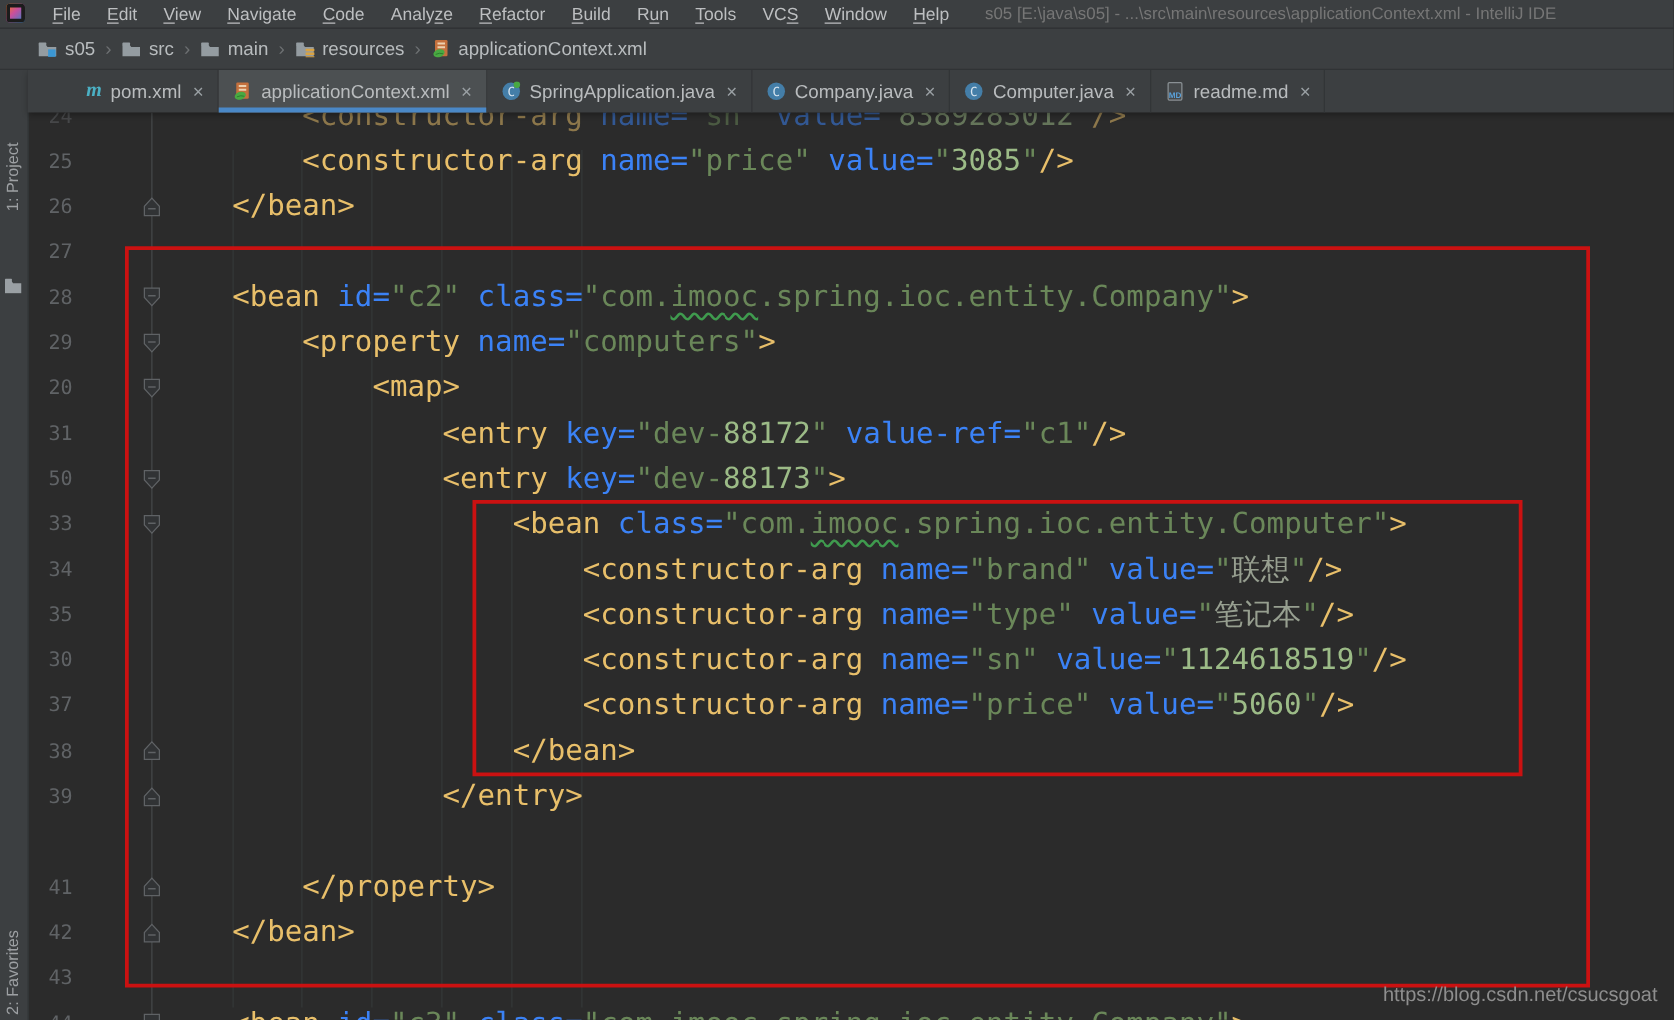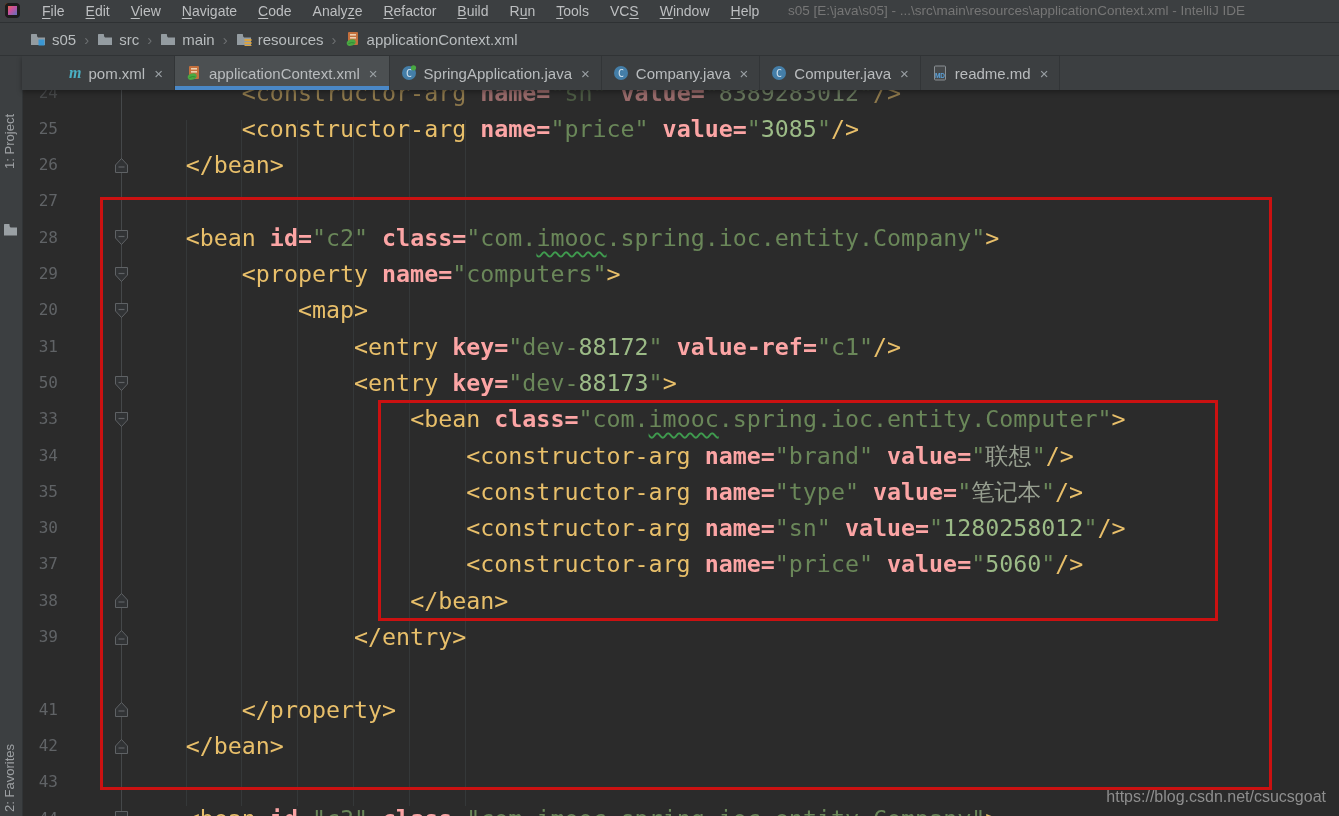--- a/index.html
+++ b/index.html
@@ -45,21 +45,21 @@
   .editor{position:absolute;left:22px;top:90px;width:1317px;height:726px;background:#2b2b2b;overflow:hidden;}
   .fold-line{position:absolute;left:99px;top:0;bottom:0;width:1px;background:#45484a;}
   .iguide{position:absolute;top:30px;bottom:10px;width:1px;background:#353839;}
   .row{position:absolute;left:0;right:0;height:36.3px;}
   .row.dim{opacity:.52;}
   .ln{position:absolute;left:0;width:36px;text-align:right;color:#606366;
     font-family:"DejaVu Sans Mono",monospace;font-size:16px;line-height:36.3px;}
   .fold{position:absolute;left:89px;width:21px;height:36.3px;display:flex;align-items:center;justify-content:center;}
   .code{position:absolute;left:107.6px;top:0;white-space:pre;
     font-family:"DejaVu Sans Mono",monospace;font-size:23.3px;line-height:36.3px;}
-  .tk-t{color:#e8bf6a;} .tk-a{color:#fca5a5;font-weight:bold;} .tk-v{color:#6a8759;}
+  .tk-t{color:#e8bf6a;} .tk-a{color:#3b82f6;} .tk-v{color:#6a8759;}
   .tk-n{color:#9cbb87;} .tk-c{color:#979f90;}
   .tk-w{color:#6a8759;text-decoration:underline wavy #3f9b4e 2px;text-underline-offset:5px;
     text-decoration-skip-ink:none;}
   
   .redbox{position:absolute;border:3px solid #cb1111;z-index:40;pointer-events:none;}
   .redbox.outer{left:100px;top:197px;width:1166px;height:587px;}
   .redbox.inner{left:378px;top:400px;width:834px;height:215px;}
   
   .watermark{position:absolute;right:13px;top:788px;font-size:16px;color:#8e8e8e;z-index:41;}
 </style>
@@ -308,21 +308,21 @@
     <div class="row" style="top: 347.5px;">
       <div class="ln">34</div>
       <div class="code">                        <span class="tk-t">&lt;constructor-arg</span><span class="tk-a"> name=</span><span class="tk-v">"brand"</span><span class="tk-a"> value=</span><span class="tk-v">"</span><span class="tk-c">联想</span><span class="tk-v">"</span><span class="tk-t">/&gt;</span></div>
     </div>
     <div class="row" style="top: 383.8px;">
       <div class="ln">35</div>
       <div class="code">                        <span class="tk-t">&lt;constructor-arg</span><span class="tk-a"> name=</span><span class="tk-v">"type"</span><span class="tk-a"> value=</span><span class="tk-v">"</span><span class="tk-c">笔记本</span><span class="tk-v">"</span><span class="tk-t">/&gt;</span></div>
     </div>
     <div class="row" style="top: 420.1px;">
       <div class="ln">30</div>
-      <div class="code">                        <span class="tk-t">&lt;constructor-arg</span><span class="tk-a"> name=</span><span class="tk-v">"sn"</span><span class="tk-a"> value=</span><span class="tk-v">"</span><span class="tk-n">1280258012</span><span class="tk-v">"</span><span class="tk-t">/&gt;</span></div>
+      <div class="code">                        <span class="tk-t">&lt;constructor-arg</span><span class="tk-a"> name=</span><span class="tk-v">"sn"</span><span class="tk-a"> value=</span><span class="tk-v">"</span><span class="tk-n">1124618519</span><span class="tk-v">"</span><span class="tk-t">/&gt;</span></div>
     </div>
     <div class="row" style="top: 456.4px;">
       <div class="ln">37</div>
       <div class="code">                        <span class="tk-t">&lt;constructor-arg</span><span class="tk-a"> name=</span><span class="tk-v">"price"</span><span class="tk-a"> value=</span><span class="tk-v">"</span><span class="tk-n">5060</span><span class="tk-v">"</span><span class="tk-t">/&gt;</span></div>
     </div>
     <div class="row" style="top: 492.7px;">
       <div class="ln">38</div>
       <div class="fold">
         <svg width="15" height="17" viewBox="0 0 15 17">
           <path d="M1.5 15.5 H13.5 V8 L7.5 1.5 L1.5 8 Z" fill="#313335" stroke="#5f6265"></path>

